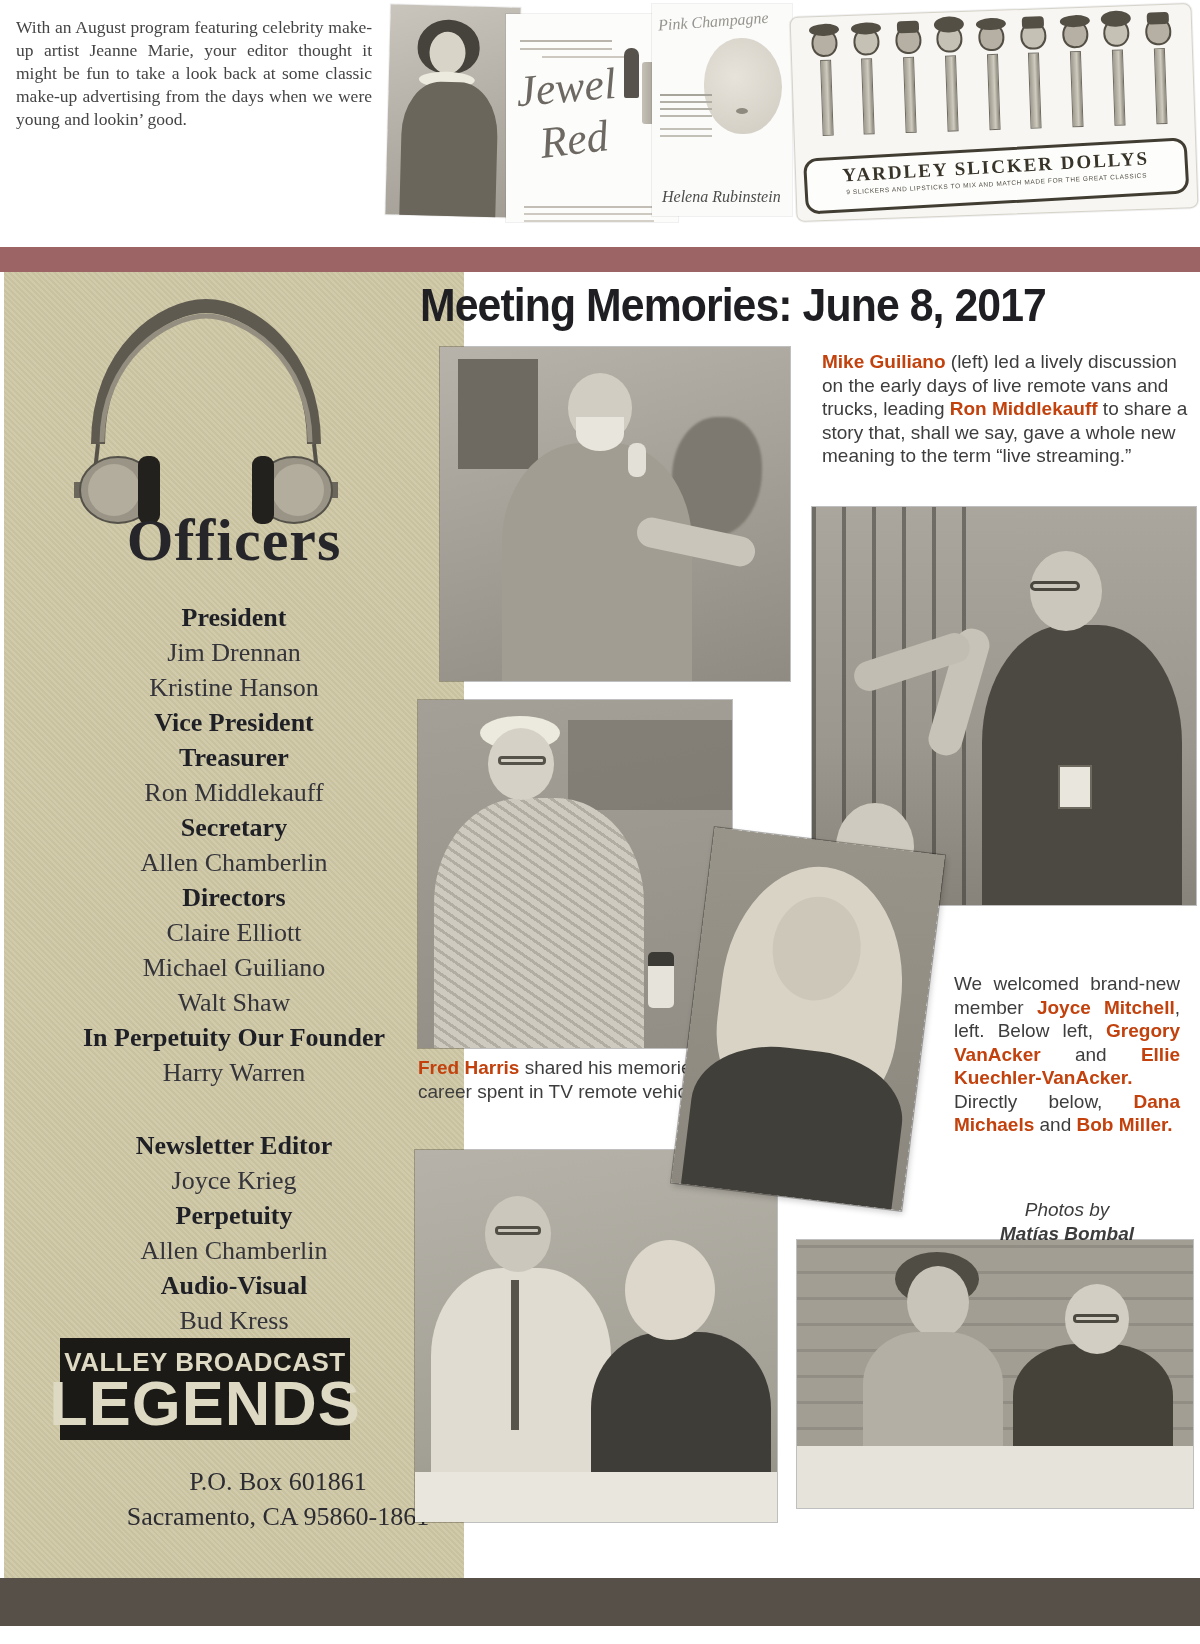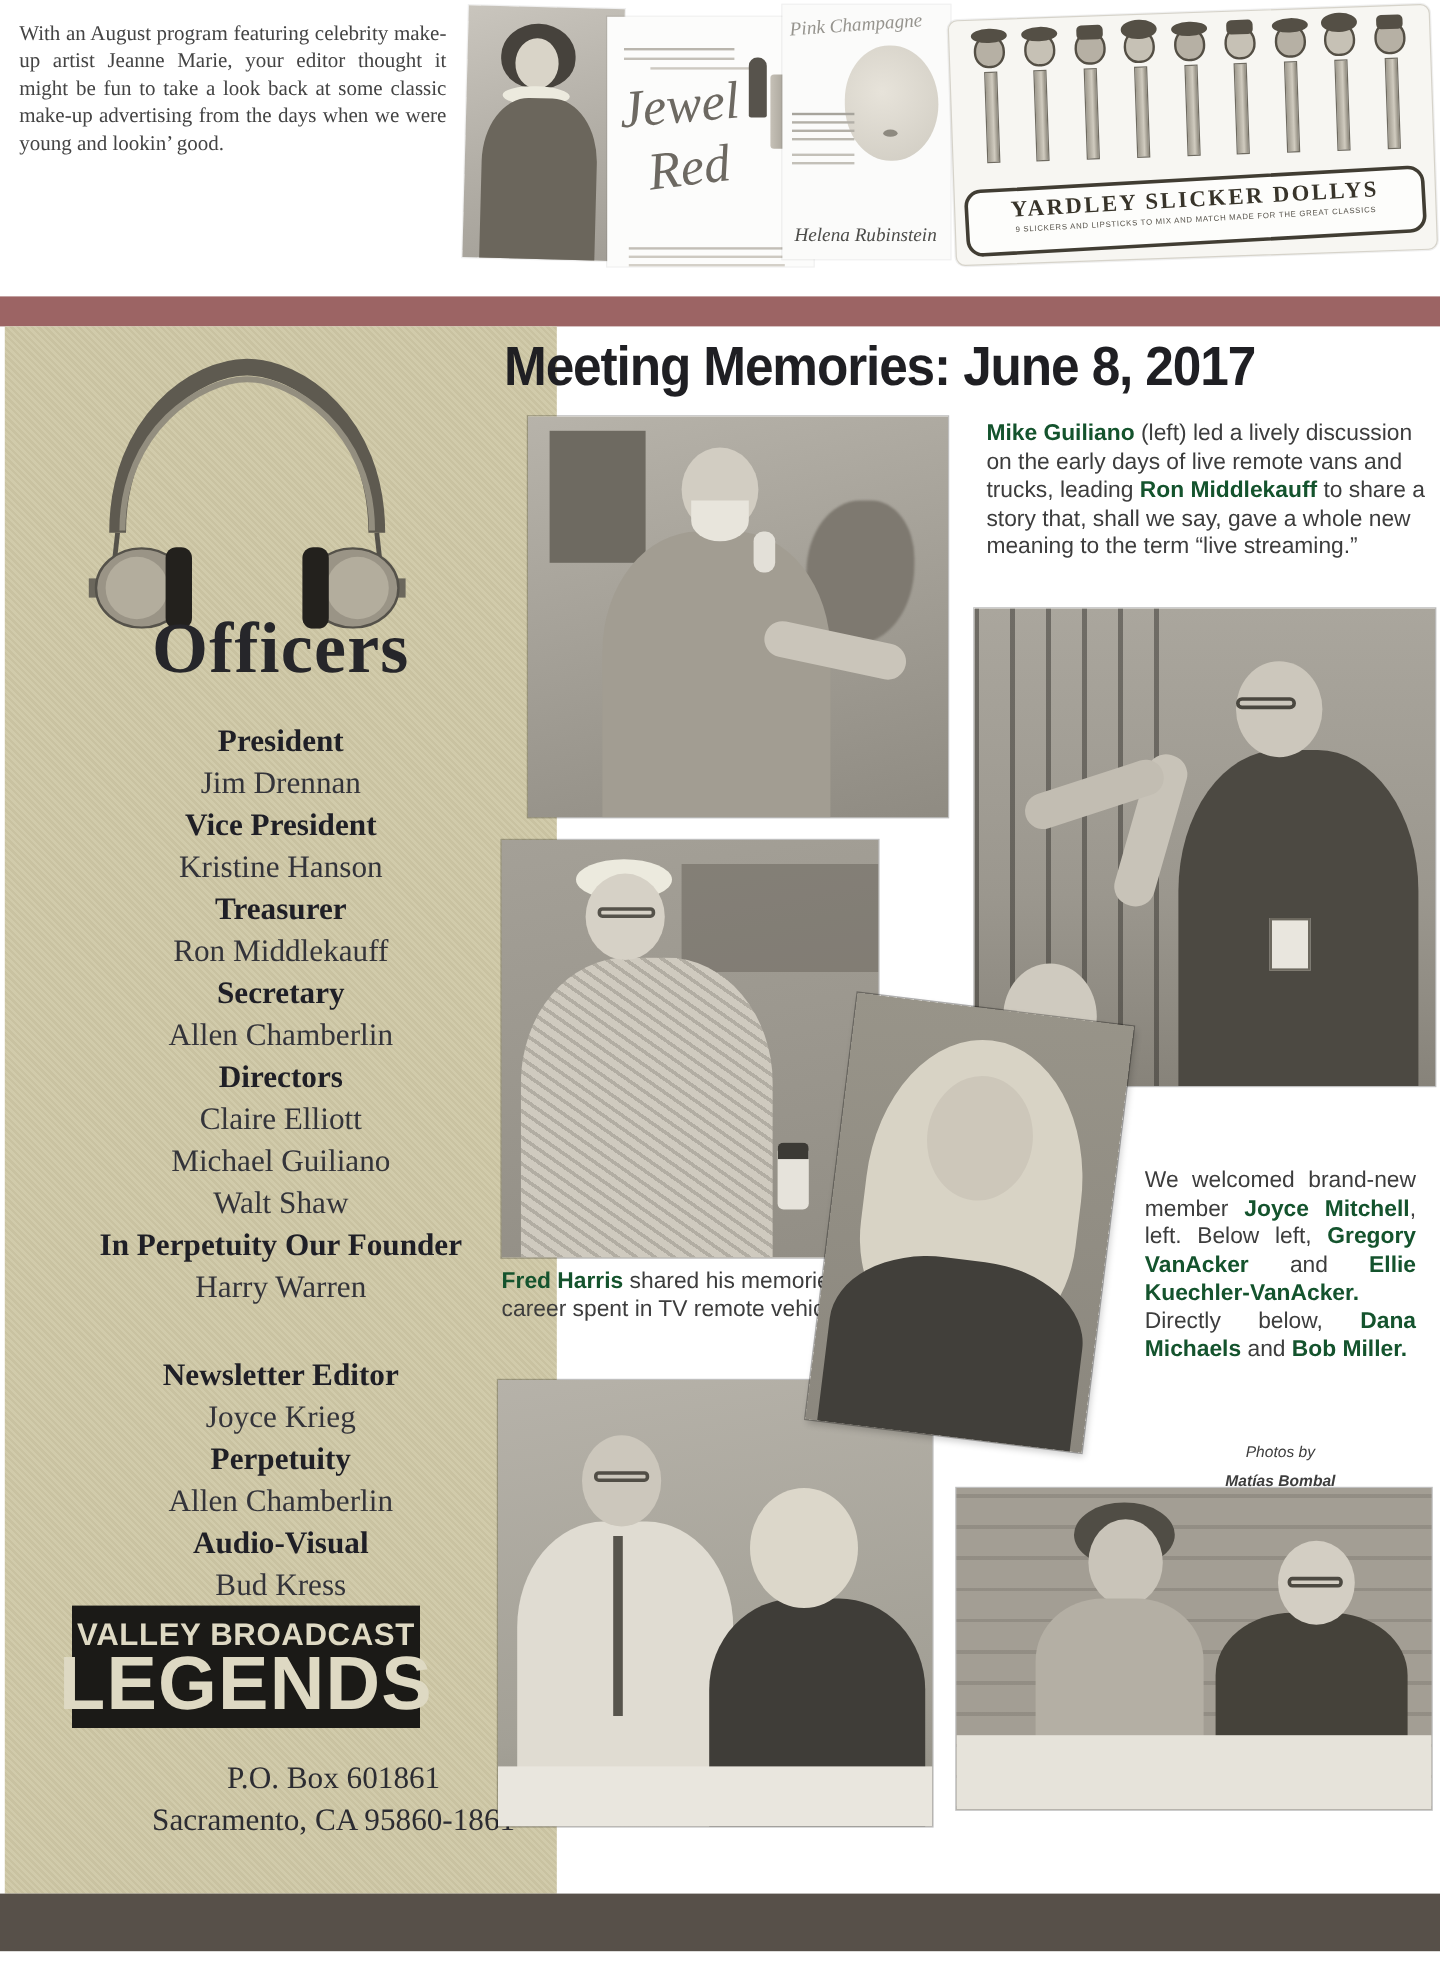--- a/index.html
+++ b/index.html
@@ -70,25 +70,25 @@
   .vbl-logo{position:absolute;left:56px;top:1066px;width:290px;height:102px;background:var(--logo-bg);
     display:flex;flex-direction:column;align-items:center;justify-content:center;font-family:"Liberation Sans",sans-serif;}
   .vbl-logo .l1{color:var(--logo-text);font-weight:bold;font-size:26px;letter-spacing:.5px;line-height:28px;}
   .vbl-logo .l2{color:var(--logo-text);font-weight:bold;font-size:63px;letter-spacing:1px;line-height:54px;}
   .sb-address{position:absolute;left:0;top:1192px;width:100%;text-align:center;font-size:26px;line-height:35px;color:#2c2c32;margin-left:44px;}
 
   
   .main-title{position:absolute;left:420px;top:278px;font-family:"Liberation Sans",sans-serif;font-weight:bold;font-size:46px;color:#1f1f23;white-space:nowrap;}
   .main-title span{display:inline-block;transform:scaleX(.93);transform-origin:left;letter-spacing:-1px;}
   .cap{position:absolute;font-family:"Liberation Sans",sans-serif;font-size:19px;line-height:23.5px;color:#3d3d3d;}
-  .cap b{color:#14532d;}
+  .cap b{color:#c2410c;}
   .cap-mike{left:822px;top:350px;width:374px;}
   .cap-fred{left:418px;top:1056px;width:330px;}
   .cap-welcome{left:954px;top:972px;width:226px;text-align:justify;}
-  .photos-by{position:absolute;left:954px;top:1198px;width:226px;text-align:center;font-family:"Liberation Sans",sans-serif;font-size:13px;line-height:24px;font-style:italic;color:#3d3d3d;}
+  .photos-by{position:absolute;left:954px;top:1198px;width:226px;text-align:center;font-family:"Liberation Sans",sans-serif;font-size:19px;line-height:24px;font-style:italic;color:#3d3d3d;}
   .photos-by .pb2{font-weight:bold;}
 
   
   .ph{position:absolute;overflow:hidden;box-shadow:0 0 0 1px rgba(0,0,0,.25);}
   .ph .head{position:absolute;border-radius:50%;}
   .ph .torso{position:absolute;border-radius:42% 42% 0 0;}
   .ph-mike{left:440px;top:347px;width:350px;height:334px;background:linear-gradient(165deg,#b7b3aa 0%,#a5a198 45%,#8f8b82 100%);}
   .ph-mike .plant{position:absolute;right:28px;top:70px;width:90px;height:120px;border-radius:50% 40% 55% 45%;background:#7e7970;filter:blur(1px);}
   .ph-mike .frame{position:absolute;left:18px;top:12px;width:80px;height:110px;background:#6e6a61;}
   .ph-mike .head{left:128px;top:26px;width:64px;height:70px;background:#d2cdc2;}
@@ -227,22 +227,22 @@
       <ellipse cx="58" cy="206" rx="26" ry="26" fill="#b3ad9d"></ellipse>
       <rect x="82" y="172" width="22" height="68" rx="9" fill="#23211d"></rect>
       <ellipse cx="238" cy="206" rx="38" ry="33" fill="#9a9486" stroke="#55524a" stroke-width="2"></ellipse>
       <ellipse cx="242" cy="206" rx="26" ry="26" fill="#b3ad9d"></ellipse>
       <rect x="196" y="172" width="22" height="68" rx="9" fill="#23211d"></rect>
     </svg>
     <div class="sb-heading">Officers</div>
     <div class="sb-list sb-officers">
         <div class="sb-line bold">President</div>
         <div class="sb-line">Jim Drennan</div>
+        <div class="sb-line">Kristine Hanson</div>
         <div class="sb-line bold">Vice President</div>
-        <div class="sb-line">Kristine Hanson</div>
         <div class="sb-line bold">Treasurer</div>
         <div class="sb-line">Ron Middlekauff</div>
         <div class="sb-line bold">Secretary</div>
         <div class="sb-line">Allen Chamberlin</div>
         <div class="sb-line bold">Directors</div>
         <div class="sb-line">Claire Elliott</div>
         <div class="sb-line">Michael Guiliano</div>
         <div class="sb-line">Walt Shaw</div>
         <div class="sb-line bold">In Perpetuity Our Founder</div>
         <div class="sb-line">Harry Warren</div>

